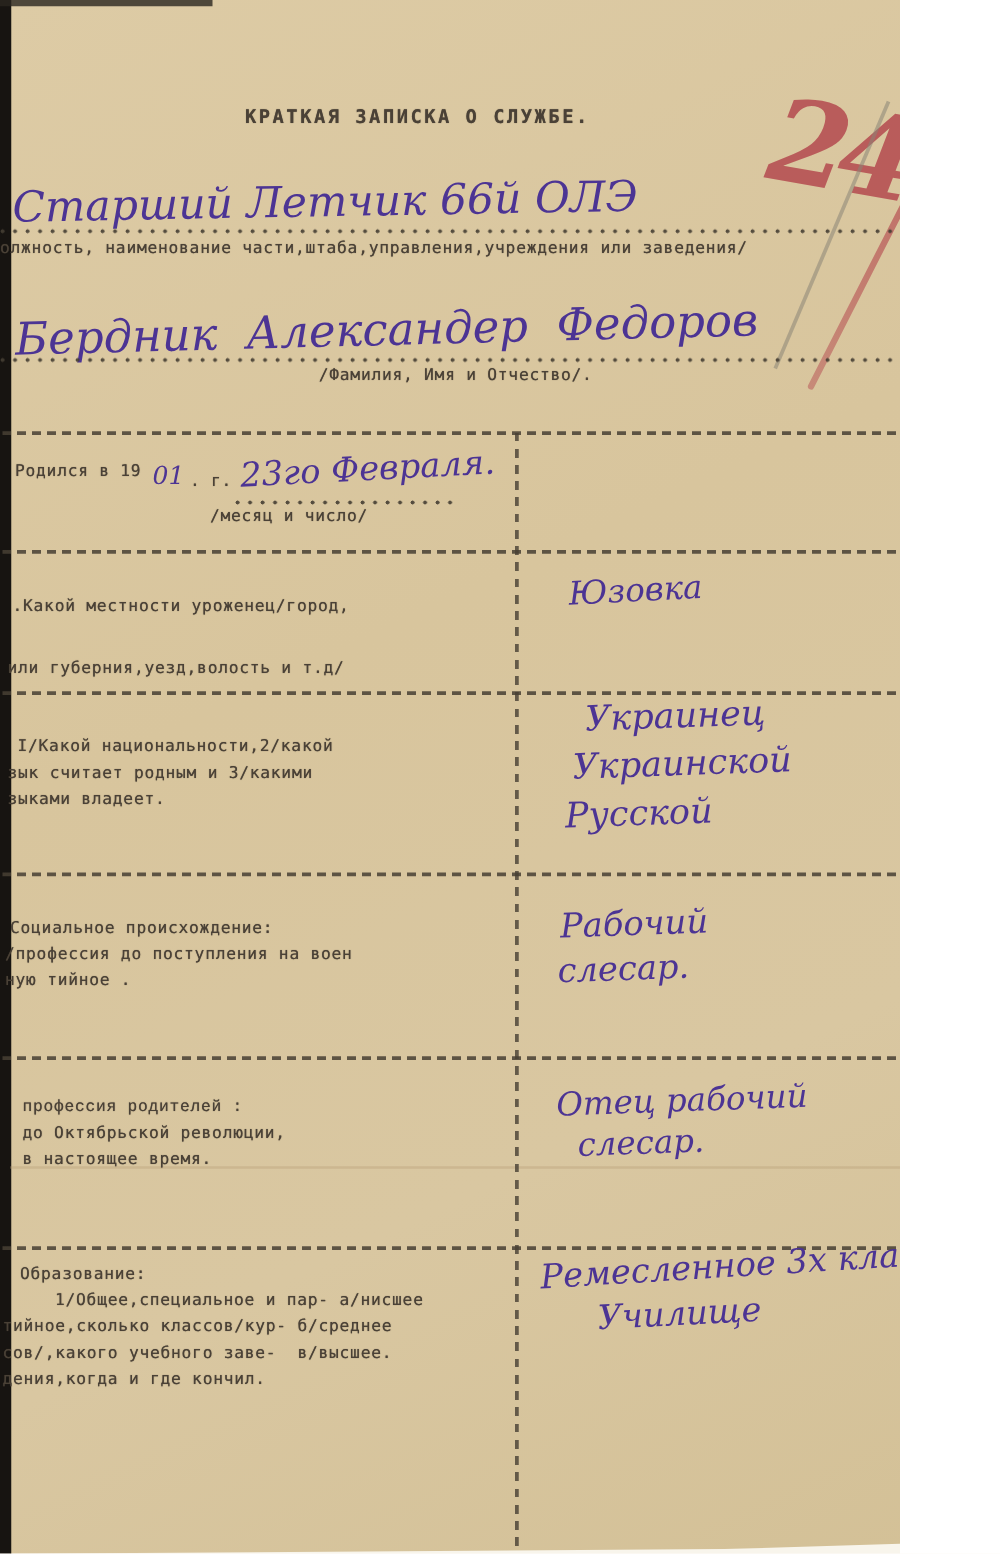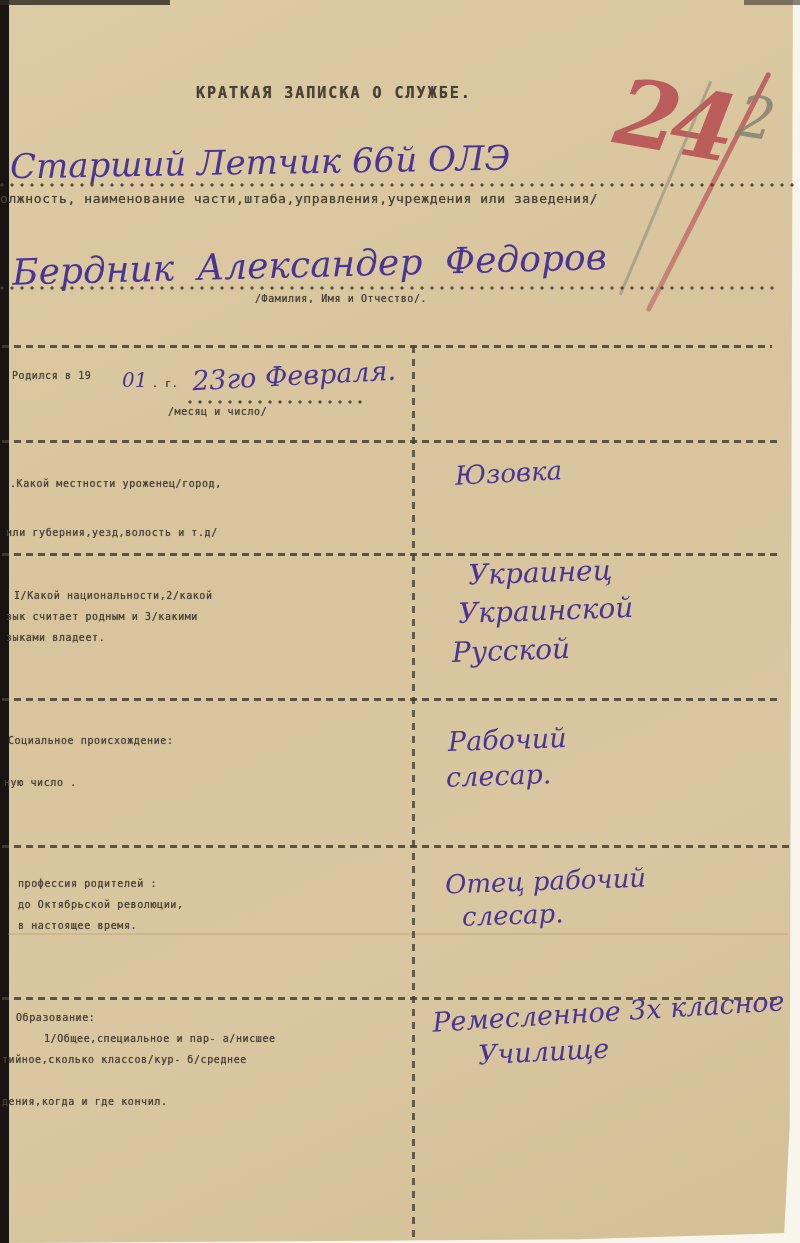--- a/index.html
+++ b/index.html
@@ -1,36 +1,36 @@
 <!DOCTYPE html>
 <html><head>
 <meta charset="utf-8">
 <style>
   html,body{margin:0;padding:0;}
   #scan{
-    position:relative; width:800px; height:1243px; overflow:hidden;
+    position:relative; width:720px; height:1243px; overflow:hidden;
     background:#f8f5ec;
     font-family:"DejaVu Sans Mono", monospace;
   }
   #paper{
     position:absolute; left:8px; top:0; width:788px; height:1243px;
     background:linear-gradient(155deg,#ddcba5 0%,#d8c59d 40%,#d9c7a1 70%,#d3c096 100%);
     clip-path:polygon(0 0, 99.6% 0, 99.2% 90.5%, 98.5% 99.2%, 72.5% 99.7%, 0 100%);
   }
   .scan-edge-left{
     position:absolute; left:0; top:0; width:9px; height:1243px; background:#171411;
   }
   .scan-edge-top{
     position:absolute; left:0; top:0; width:170px; height:5px; background:#2a251f; opacity:.8;
   }
   .scan-edge-topright{
     position:absolute; left:744px; top:0; width:56px; height:5px; background:#2a251f; opacity:.55;
   }
   .typed{
-    position:absolute; color:#4a4136; font-size:10px; letter-spacing:.6px;
+    position:absolute; color:#4a4136; font-size:13px; letter-spacing:.6px;
     white-space:pre; text-shadow:0 0 .7px rgba(74,65,54,.85);
   }
   .title{ font-size:15px; letter-spacing:2px; font-weight:bold; }
   .hw{
     position:absolute; font-family:"DejaVu Serif", serif; font-style:italic;
     color:#4c3494; white-space:pre;
   }
   .dotline{
     position:absolute; height:4px;
     background-image:radial-gradient(circle at 2px 2px,#453e33 1.4px,rgba(0,0,0,0) 1.8px);
@@ -113,29 +113,31 @@
   <div class="hw" style="left:455px; top:458px; font-size:26px; transform:rotate(-3deg);">Юзовка</div>
 
   <div class="typed" style="left:14px; top:590px;">I/Какой национальности,2/какой</div>
   <div class="typed" style="left:6px;  top:611px;">зык считает родным и 3/какими</div>
   <div class="typed" style="left:6px;  top:632px;">зыками владеет.</div>
   <div class="hw" style="left:468px; top:556px; font-size:28px; transform:rotate(-2deg);">Украинец</div>
   <div class="hw" style="left:458px; top:594px; font-size:28px; transform:rotate(-2deg);">Украинской</div>
   <div class="hw" style="left:452px; top:634px; font-size:28px; transform:rotate(-2deg);">Русской</div>
 
   <div class="typed" style="left:8px; top:735px;">Социальное происхождение:</div>
-  <div class="typed" style="left:4px;  top:777px;">ную число .</div>
+  <div class="typed" style="left:4px;  top:756px;">/профессия до поступления на воен</div>
+  <div class="typed" style="left:4px;  top:777px;">ную тийное .</div>
   <div class="hw" style="left:448px; top:724px; font-size:27px; transform:rotate(-2deg);">Рабочий</div>
   <div class="hw" style="left:446px; top:760px; font-size:27px; transform:rotate(-2deg);">слесар.</div>
 
-  <div class="typed" style="left:18px; top:878px;">профессия родителей :</div>
+  <div class="typed" style="left:18px; top:878px;font-family:Liberation Mono, monospace;">профессия родителей :</div>
   <div class="typed" style="left:18px; top:899px;">до Октябрьской революции,</div>
   <div class="typed" style="left:18px; top:920px;">в настоящее время.</div>
   <div class="hw" style="left:445px; top:866px; font-size:26px; transform:rotate(-2deg);">Отец рабочий</div>
   <div class="hw" style="left:462px; top:900px; font-size:26px; transform:rotate(-2deg);">слесар.</div>
 
   <div class="typed" style="left:16px; top:1012px;">Образование:</div>
   <div class="typed" style="left:2px;  top:1033px;margin-left:42px;">1/Общее,специальное и пар- а/нисшее</div>
   <div class="typed" style="left:2px;  top:1054px;">тийное,сколько классов/кур- б/среднее</div>
+  <div class="typed" style="left:2px;  top:1075px;">сов/,какого учебного заве-  в/высшее.</div>
   <div class="typed" style="left:2px;  top:1096px;">дения,когда и где кончил.</div>
   <div class="hw" style="left:432px; top:996px; font-size:27px; transform:rotate(-3.5deg);">Ремесленное 3х класное</div>
   <div class="hw" style="left:478px; top:1036px; font-size:27px; transform:rotate(-3deg);">Училище</div>
 </div>
 
 </body></html>

